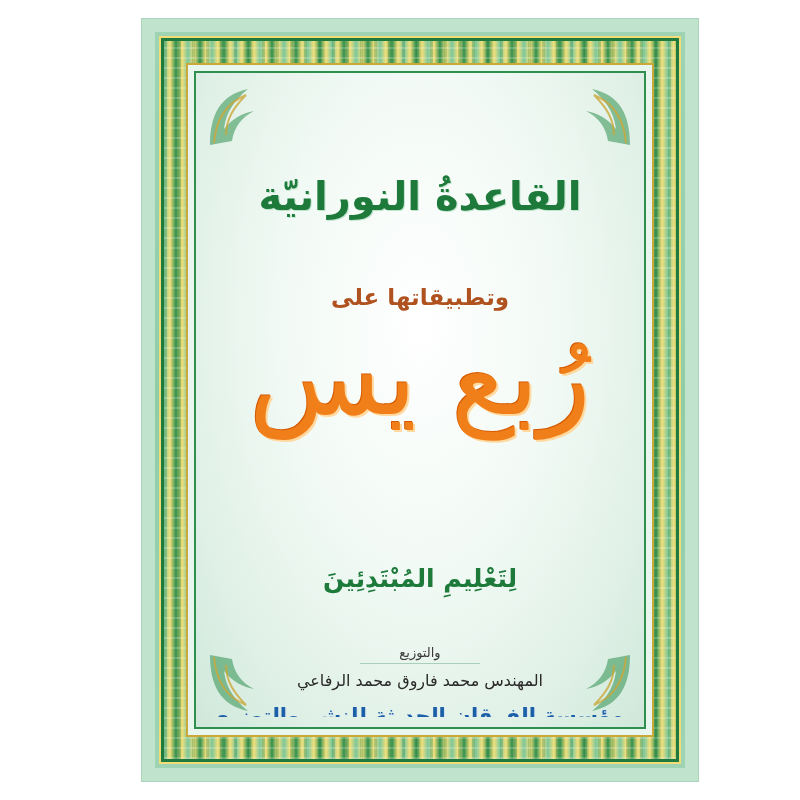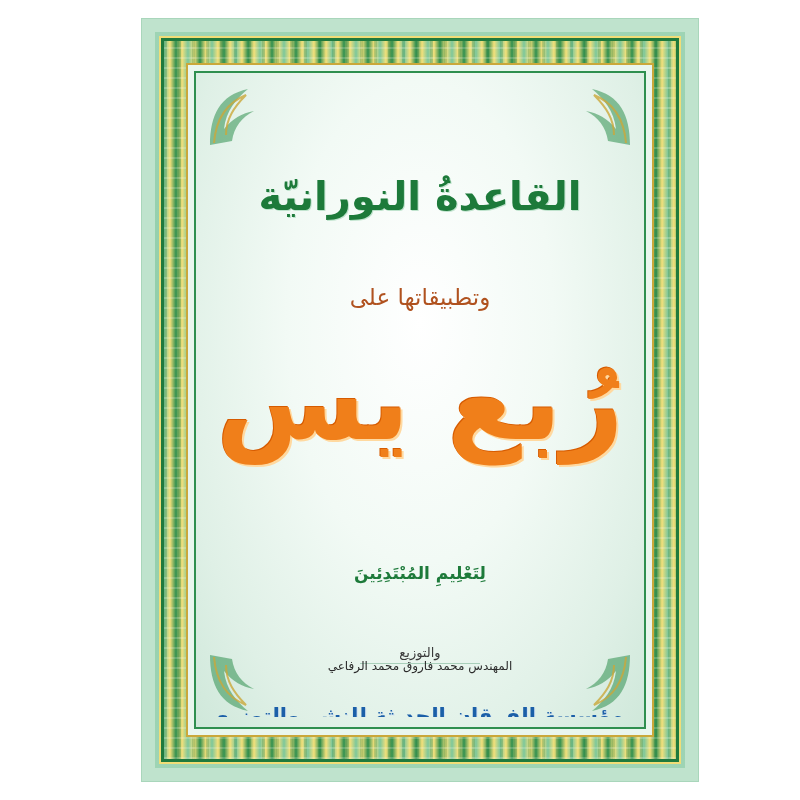--- a/index.html
+++ b/index.html
@@ -128,60 +128,60 @@
     font-size: 40px;
     font-weight: bold;
     color: #1d7a3a;
     letter-spacing: 1px;
     text-shadow: 1px 1px 0 #bfe3cd;
   }
 
   .t-sub {
     top: 200px;
     font-size: 23px;
+    font-weight: bold;
+    color: #b0521f;
+  }
+
+  .t-big {
+    top: 237px;
+    font-size: 108px;
     font-weight: normal;
-    color: #b0521f;
-  }
-
-  .t-big {
-    top: 262px;
-    font-size: 108px;
-    font-weight: bold;
     color: #f07f1a;
     text-shadow:
       2px 2px 0 #ffd9a0,
       -1px -1px 0 #d65b00;
     line-height: 1.05;
     text-align: center;
   }
 
   .t-line3 {
     top: 430px;
     font-size: 31px;
     font-weight: bold;
     color: #1d7a3a;
   }
 
   .t-line4 {
     top: 480px;
-    font-size: 17px;
+    font-size: 25px;
     font-weight: bold;
     color: #1d7a3a;
   }
 
   .t-prep-label {
     top: 562px;
     font-size: 13px;
     color: #3a3a3a;
     letter-spacing: 3px;
   }
 
   .t-author {
-    top: 576px;
-    font-size: 12px;
+    top: 588px;
+    font-size: 16px;
     color: #2a2a2a;
   }
 
   .t-publisher {
     top: 620px;
     font-size: 21px;
     font-weight: bold;
     color: #1b5fa8;
     text-shadow: 1px 1px 0 #cfe0f2;
   }

